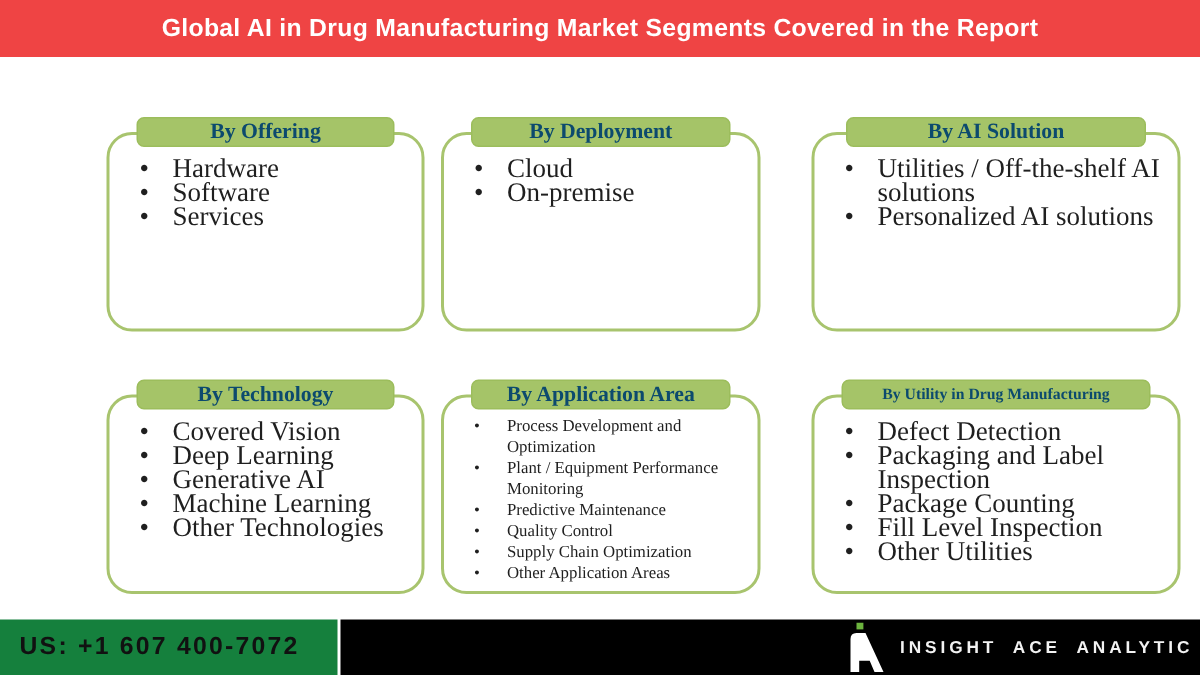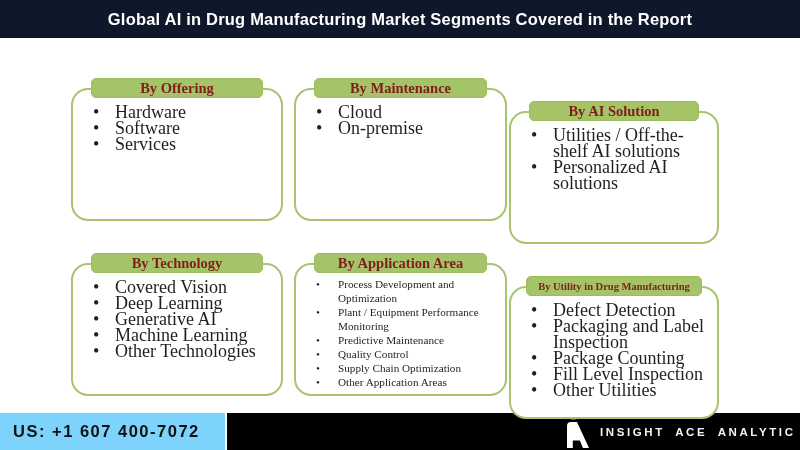--- a/index.html
+++ b/index.html
@@ -11,55 +11,55 @@
     background: #ffffff;
     overflow: hidden;
     font-family: "Liberation Serif", serif;
   }
 
   
   .titlebar {
     position: absolute;
     top: 0; left: 0;
     width: 800px; height: 38px;
-    background: #0f172a;
+    background: #ef4444;
     display: flex;
     align-items: center;
     justify-content: center;
   }
   .titlebar h1 {
     color: #ffffff;
     font-family: "Liberation Sans", sans-serif;
     font-size: 16.5px;
     font-weight: 700;
     letter-spacing: 0.2px;
   }
 
   
   .segment { position: absolute; width: 212px; }
   .seg-r1 { top: 78px; }
   .seg-r2 { top: 253px; border-radius: 29px; }
   .seg-c1 { left: 71px; }
   .seg-c2 { left: 294px; width: 213px; }
-  .seg-c3 { left: 509px; width: 210px; margin-top: 23px; }
+  .seg-c3 { left: 541px; width: 246px; }
 
   .tab {
     position: relative;
     z-index: 2;
     margin: 0 auto;
     width: 81%;
     height: 20px;
     background: #a5c468;
     border: 1px solid #9cbd5c;
     border-radius: 5px;
     text-align: center;
     line-height: 18px;
     font-size: 14.5px;
     font-weight: 700;
-    color: #7f1d1d;
+    color: #0c4a6e;
   }
   .tab--small {
     width: 84%;
     font-size: 10.5px;
     line-height: 19px;
     text-align: center;
   }
 
   .panel {
     position: relative;
@@ -90,21 +90,21 @@
     font-size: 11.2px;
     line-height: 14px;
   }
   .panel--dense { padding-top: 12px; }
 
   
   .footer-green {
     position: absolute;
     left: 0; top: 413px;
     width: 225px; height: 37px;
-    background: #7dd3fc;
+    background: #15803d;
     display: flex;
     align-items: center;
     padding-left: 13px;
   }
   .footer-green span {
     font-family: "Liberation Sans", sans-serif;
     font-size: 16.5px;
     font-weight: 700;
     letter-spacing: 1.5px;
     color: #111111;
@@ -149,21 +149,21 @@
     <div class="panel">
       <ul>
         <li>Hardware</li>
         <li>Software</li>
         <li>Services</li>
       </ul>
     </div>
   </section>
 
   <section class="segment seg-r1 seg-c2">
-    <div class="tab">By Maintenance</div>
+    <div class="tab">By Deployment</div>
     <div class="panel">
       <ul>
         <li>Cloud</li>
         <li>On-premise</li>
       </ul>
     </div>
   </section>
 
   <section class="segment seg-r1 seg-c3">
     <div class="tab">By AI Solution</div>

